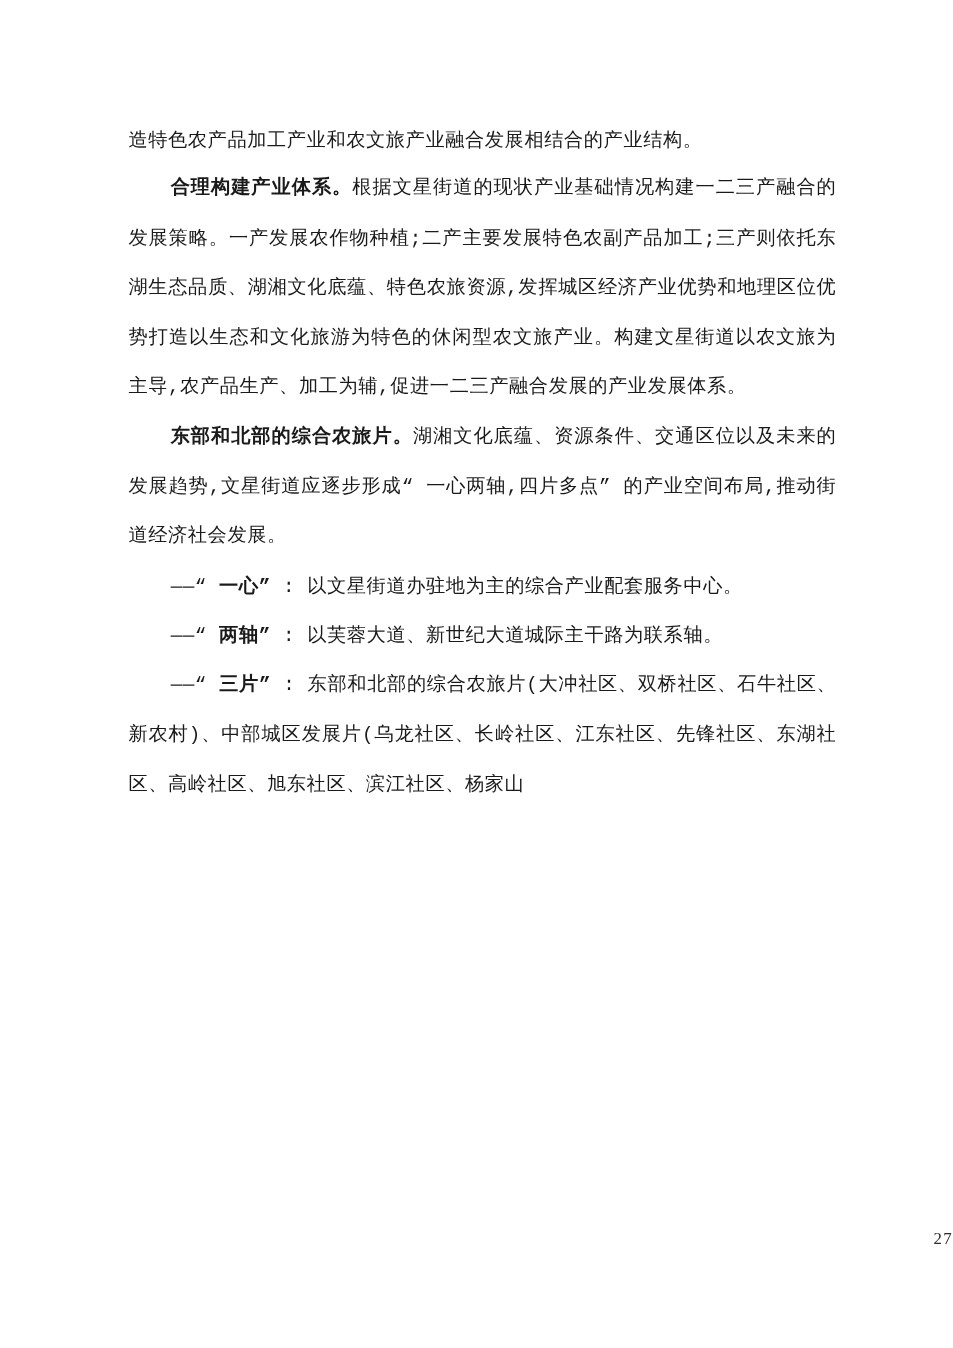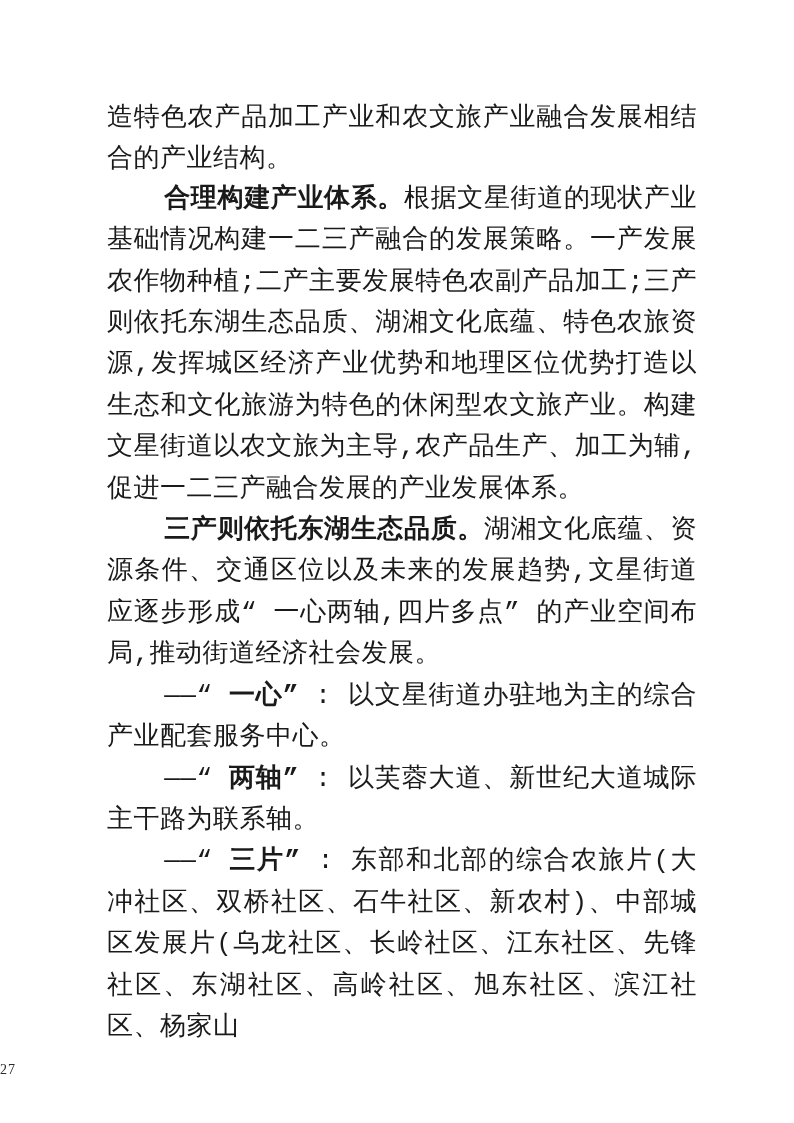--- a/index.html
+++ b/index.html
@@ -14,21 +14,21 @@
     background: #ffffff;
     overflow: hidden;
     font-family: "DejaVu Serif", "Liberation Serif", serif;
     color: #1a1a1a;
   }
   .doc-body {
     position: absolute;
     left: 107px;
     top: 96px;
     width: 590px;
-    font-size: 26px;
+    font-size: 16px;
     line-height: 41.4px;
     letter-spacing: 0.5px;
     text-align: justify;
     text-align-last: left;
   }
   .para {
     margin: 0;
     padding: 0;
     text-indent: 0;
   }
@@ -40,34 +40,33 @@
     font-weight: normal;
   }
   .run.bold {
     font-weight: bold;
   }
   .page-number {
     position: absolute;
     left: 0;
     top: 1026px;
     width: 100%;
-    text-align: left;
+    text-align: right;
     font-size: 14px;
     letter-spacing: 1px;
     color: #2a2a2a;
     font-family: "Liberation Serif", "DejaVu Serif", serif;
-    margin-top: 36px;
   }
 </style>
 </head>
 <body>
 
 <div class="page">
   <div class="doc-body">
       <p class="para"><span class="run">造特色农产品加工产业和农文旅产业融合发展相结合的产业结构。</span></p>
       <p class="para indent"><span class="run bold">合理构建产业体系。</span><span class="run">根据文星街道的现状产业基础情况构建一二三产融合的发展策略。一产发展农作物种植;二产主要发展特色农副产品加工;三产则依托东湖生态品质、湖湘文化底蕴、特色农旅资源,发挥城区经济产业优势和地理区位优势打造以生态和文化旅游为特色的休闲型农文旅产业。构建文星街道以农文旅为主导,农产品生产、加工为辅,促进一二三产融合发展的产业发展体系。</span></p>
-      <p class="para indent"><span class="run bold">三产则依托东湖生态品质。</span><span class="run">湖湘文化底蕴、资源条件、交通区位以及未来的发展趋势,文星街道应逐步形成“ 一心两轴,四片多点” 的产业空间布局,推动街道经济社会发展。</span></p>
+      <p class="para indent"><span class="run bold">东部和北部的综合农旅片。</span><span class="run">湖湘文化底蕴、资源条件、交通区位以及未来的发展趋势,文星街道应逐步形成“ 一心两轴,四片多点” 的产业空间布局,推动街道经济社会发展。</span></p>
       <p class="para indent"><span class="run">——“ </span><span class="run bold">一心”</span><span class="run"> : 以文星街道办驻地为主的综合产业配套服务中心。</span></p>
       <p class="para indent"><span class="run">——“ </span><span class="run bold">两轴”</span><span class="run"> : 以芙蓉大道、新世纪大道城际主干路为联系轴。</span></p>
       <p class="para indent"><span class="run">——“ </span><span class="run bold">三片”</span><span class="run"> : 东部和北部的综合农旅片(大冲社区、双桥社区、石牛社区、新农村)、中部城区发展片(乌龙社区、长岭社区、江东社区、先锋社区、东湖社区、高岭社区、旭东社区、滨江社区、杨家山</span></p>
     </div>
   <div class="page-number">27</div>
 </div>
 
 </body></html>

